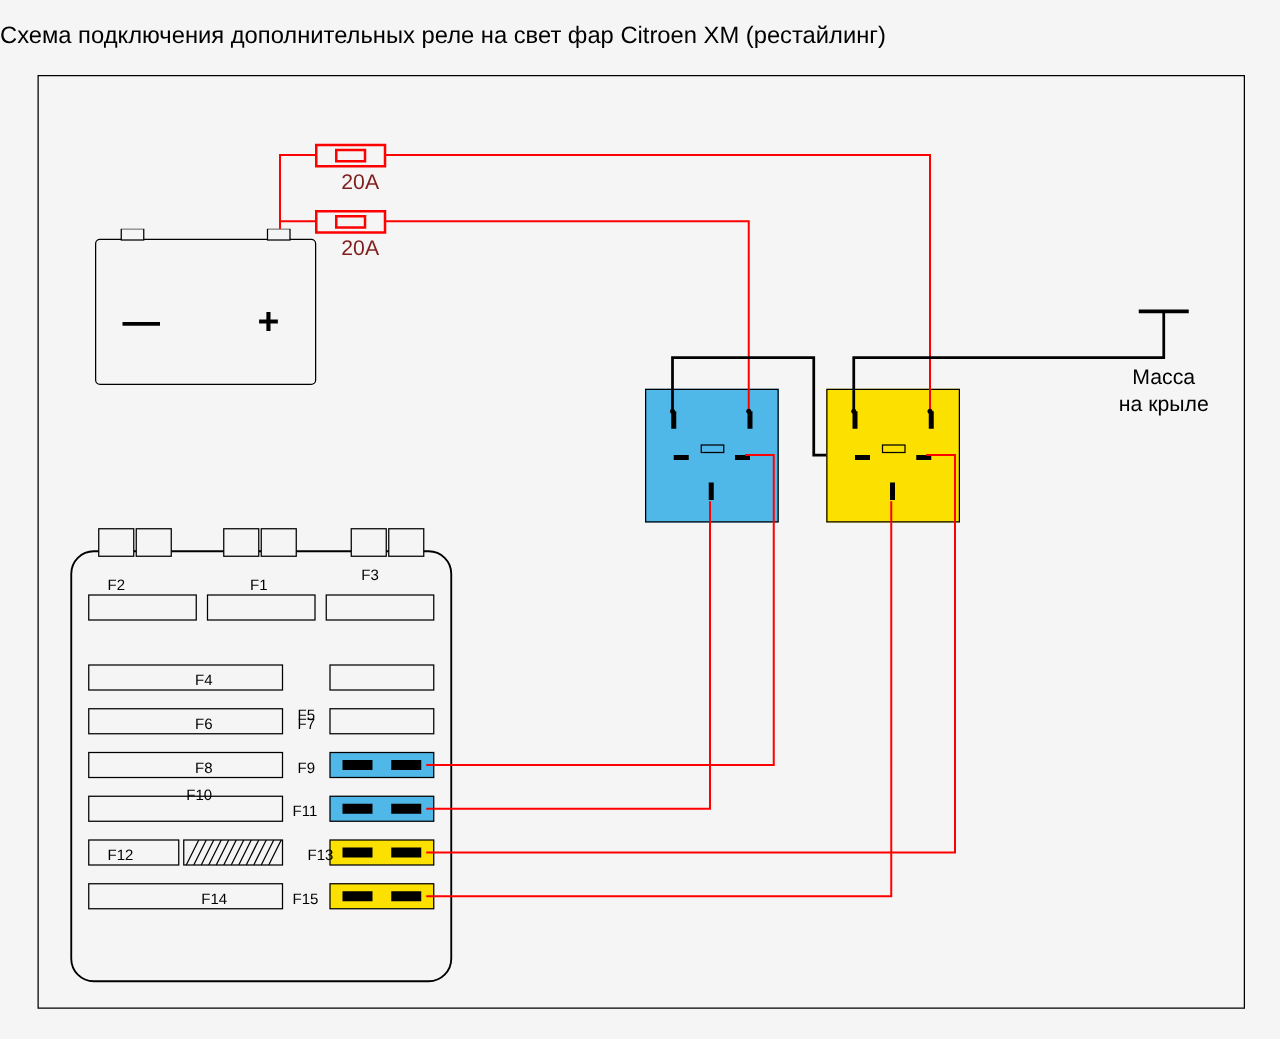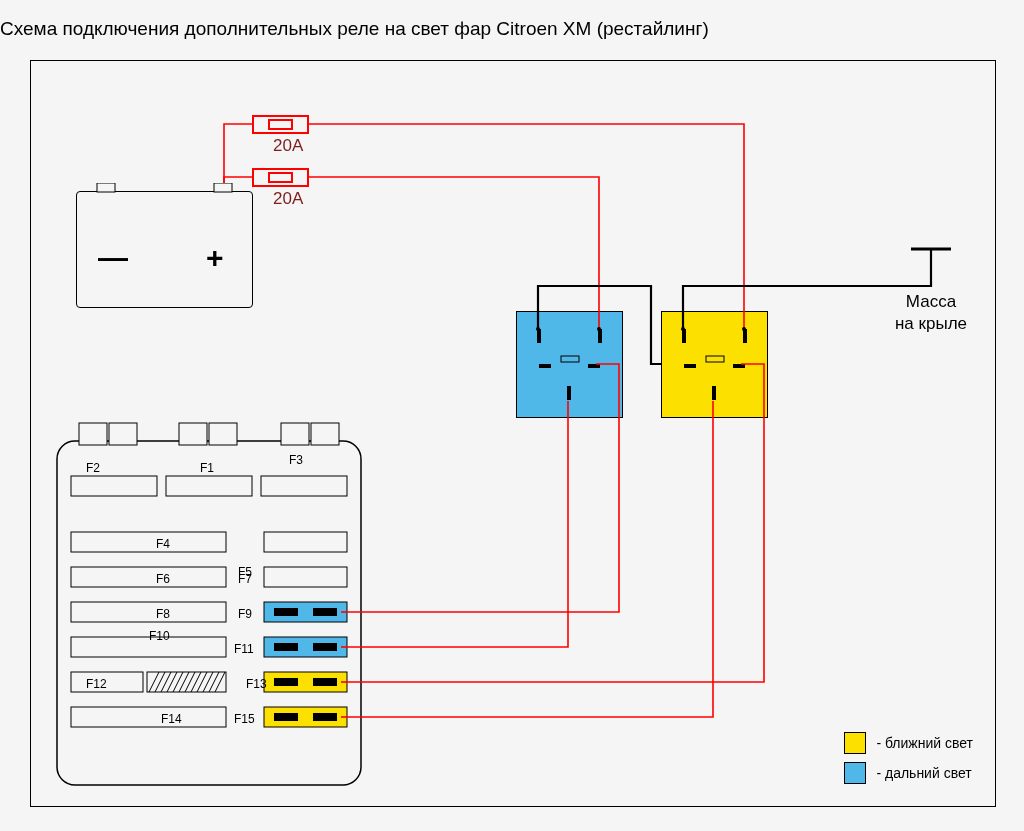--- a/index.html
+++ b/index.html
@@ -280,24 +280,14 @@
   <path d="M 316 586 L 310 586 L 310 586" stroke="#ff0000" stroke-width="1.6" fill="none"></path>
   <path d="M 316 621 L 310 621 L 310 621" stroke="#ff0000" stroke-width="1.6" fill="none"></path>
   <path d="M 316 656 L 310 656 L 310 656" stroke="#ff0000" stroke-width="1.6" fill="none"></path>
 
   <circle cx="507" cy="268" r="2" fill="#000"></circle>
   <circle cx="568" cy="268" r="2" fill="#000"></circle>
   <circle cx="652" cy="268" r="2" fill="#000"></circle>
   <circle cx="713" cy="268" r="2" fill="#000"></circle>
 </svg>
 
-<div class="legend">
-  <div class="legend-row">
-    <div class="legend-box legend-yellow"></div>
-    <span>- ближний свет</span>
-  </div>
-  <div class="legend-row">
-    <div class="legend-box legend-blue"></div>
-    <span>- дальний свет</span>
-  </div>
-</div>
 
 </div>
 
 </body></html>

